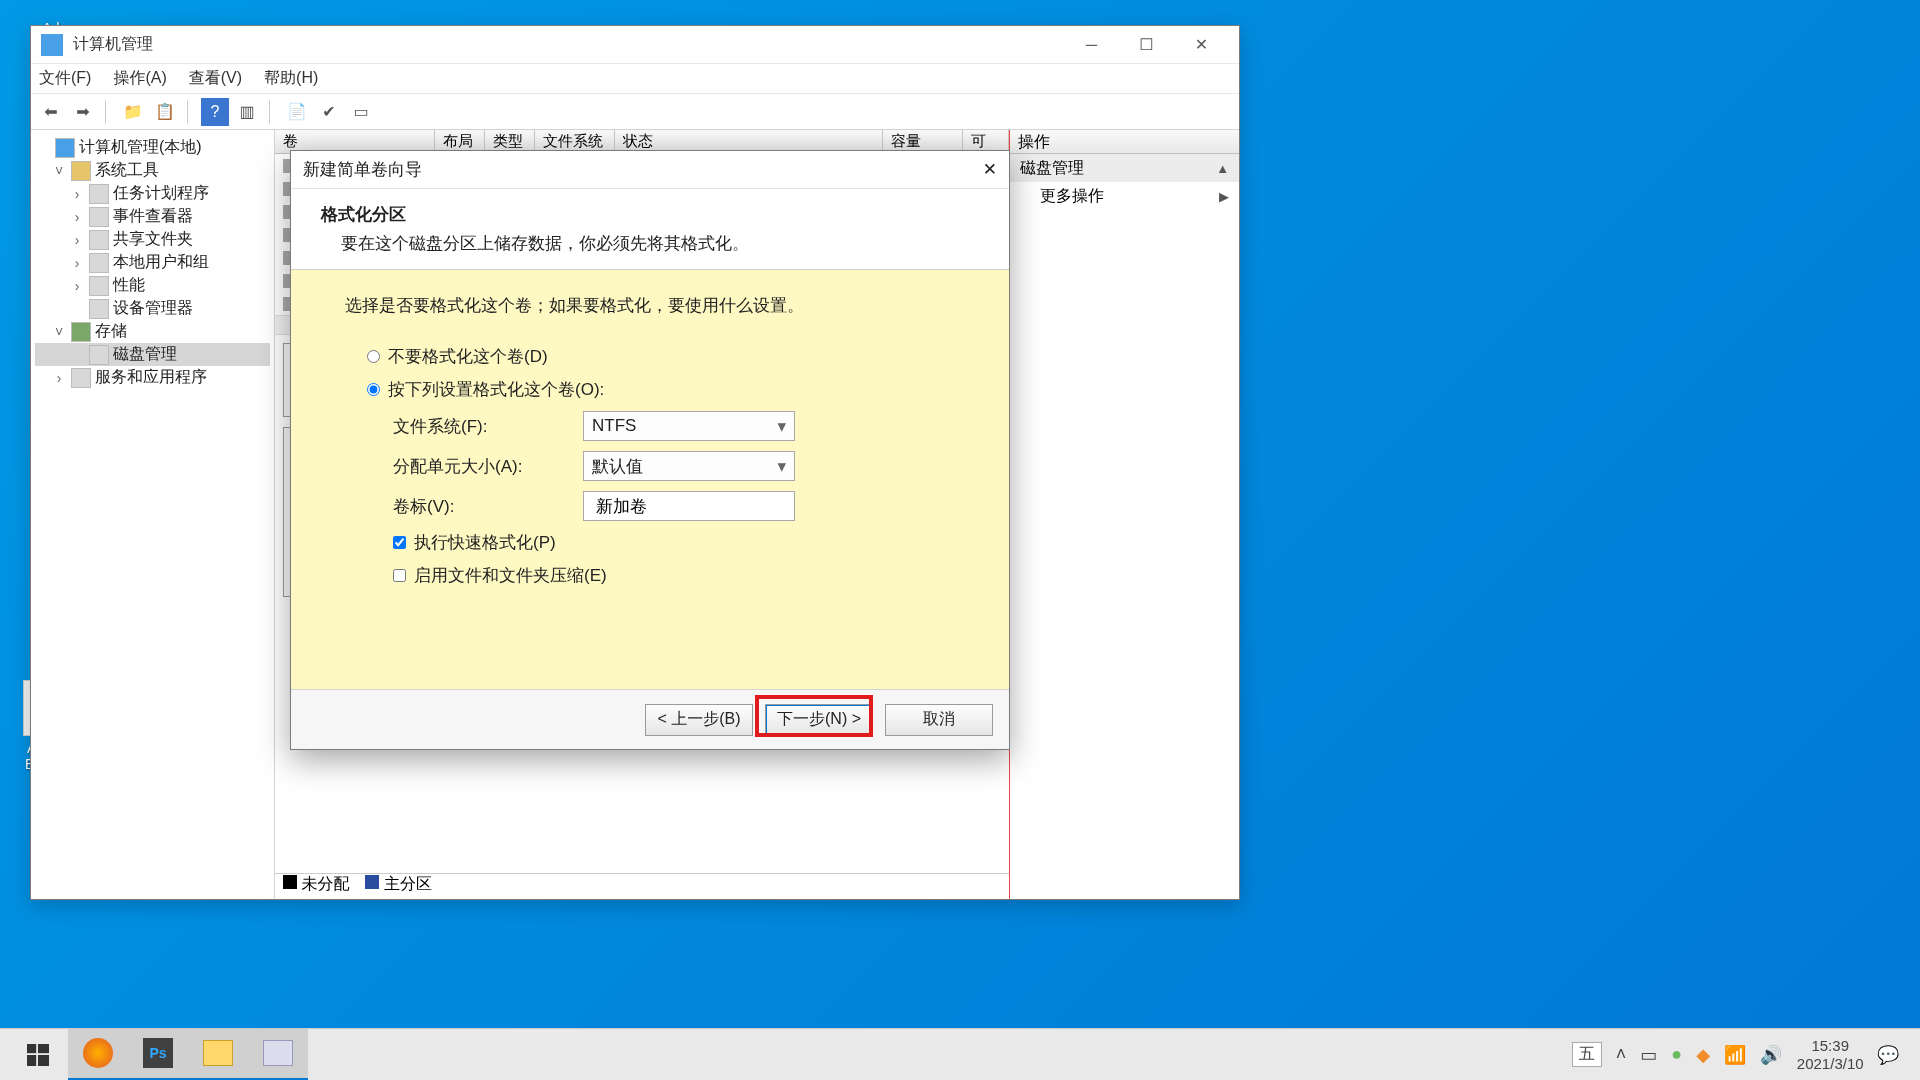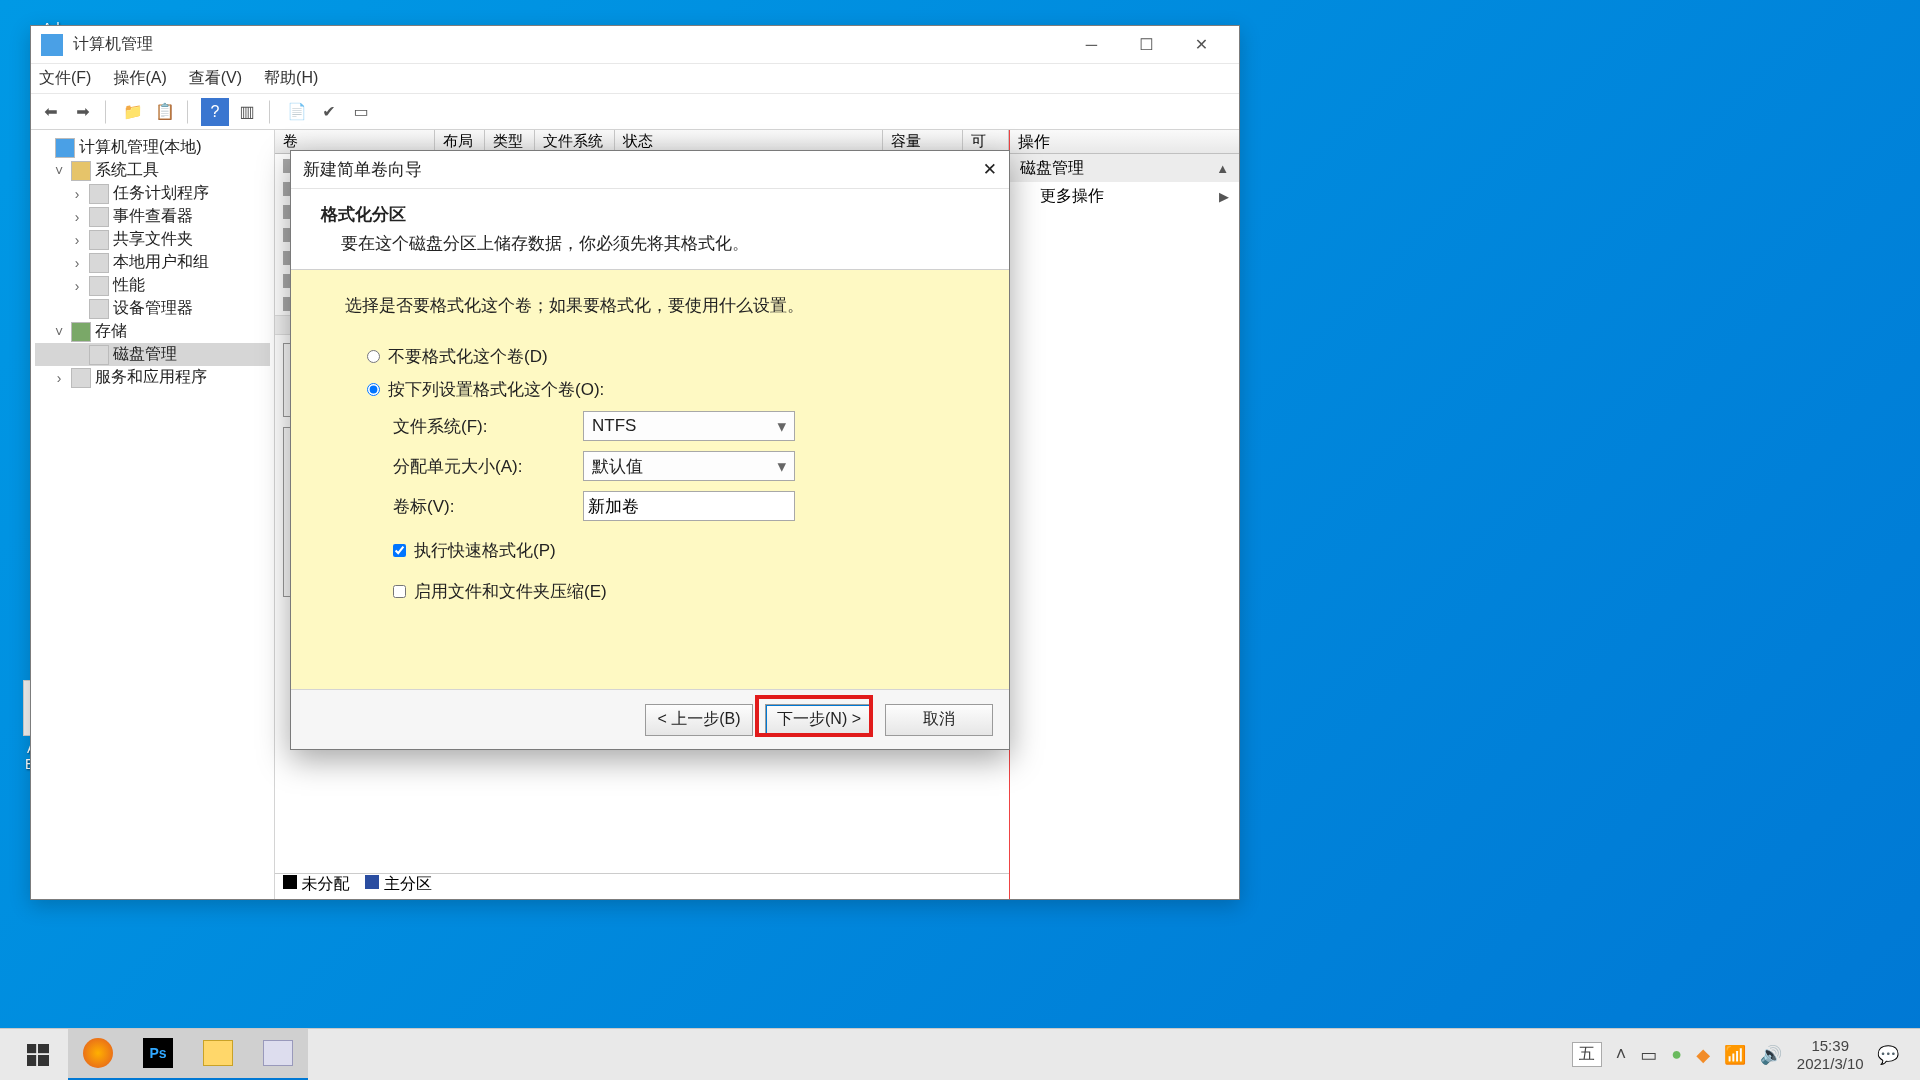--- a/index.html
+++ b/index.html
@@ -84,22 +84,22 @@
 .wiz-head{padding:14px 30px 14px 30px;background:#fff;border-bottom:1px solid #d0d0d0;}
 .wiz-head .h1{font-weight:bold;margin-bottom:6px;}
 .wiz-head .h2{margin-left:20px;}
 .wiz-body{padding:24px 54px;}
 .wiz-body .intro{margin-bottom:28px;}
 .radio-row{display:flex;align-items:center;gap:8px;margin:10px 0 10px 22px;}
 .form-row{display:flex;align-items:center;margin:10px 0 10px 48px;}
 .form-row label{width:190px;}
 .form-row .ctl{width:212px;height:30px;border:1px solid #a8a8a8;background:#fdfdfd;padding:3px 8px;display:flex;align-items:center;justify-content:space-between;}
 .form-row .ctl.dd::after{content:"▾";color:#666;}
-.form-row input[type=text]{width:212px;height:30px;border:1px solid #a8a8a8;padding:3px 4px;background:#fff;font-size:17px;}
-.chk-row{display:flex;align-items:center;gap:8px;margin:18px 0 8px 48px;}
+.form-row input[type=text]{width:212px;height:30px;border:1px solid #a8a8a8;padding:3px 12px;background:#fff;font-size:17px;}
+.chk-row{display:flex;align-items:center;gap:8px;margin:10px 0 8px 48px;}
 .wiz-foot{position:absolute;bottom:0;left:0;right:0;height:60px;border-top:1px solid #d4d4d4;display:flex;align-items:center;justify-content:flex-end;gap:12px;padding-right:16px;background:#f6f6f6;}
 .btn{width:108px;height:32px;border:1px solid #9a9a9a;background:linear-gradient(#fdfdfd,#e6e6e6);font-size:16px;display:flex;align-items:center;justify-content:center;}
 .btn.focus{box-shadow:0 0 0 1px #0078d4 inset;}
 .highlight{position:absolute;border:4px solid #e11b1b;bottom:12px;right:136px;width:118px;height:42px;pointer-events:none;}
 
 
 .taskbar{position:absolute;left:0;bottom:0;width:100%;height:52px;background:#e9e9e9;display:flex;align-items:center;padding:0 8px;border-top:1px solid #c8c8c8;}
 .taskbar .tbicon{width:60px;height:52px;display:flex;align-items:center;justify-content:center;font-size:22px;color:#333;}
 .taskbar .tbicon.active{background:#d0d0d0;border-bottom:3px solid #0078d4;}
 .taskbar .spacer{flex:1;}
@@ -350,21 +350,21 @@
         <rect x="0" y="0" width="10" height="10" fill="#333"></rect>
         <rect x="12" y="0" width="12" height="10" fill="#333"></rect>
         <rect x="0" y="12" width="10" height="12" fill="#333"></rect>
         <rect x="12" y="12" width="12" height="12" fill="#333"></rect>
       </svg>
   </div>
   <div class="tbicon active">
       <span style="width:30px;height:30px;border-radius:50%;background:radial-gradient(#ffb000,#e25822);display:block"></span>
     </div>
   <div class="tbicon active">
-      <span style="width:30px;height:30px;background:#000000;color:#31a8ff;display:flex;align-items:center;justify-content:center;font-weight:bold;font-size:14px;">Ps</span>
+      <span style="width:30px;height:30px;background:#404040;color:#31a8ff;display:flex;align-items:center;justify-content:center;font-weight:bold;font-size:14px;">Ps</span>
     </div>
   <div class="tbicon active">
       <span style="width:30px;height:26px;background:#ffd76a;border:1px solid #c9a227;display:block"></span>
     </div>
   <div class="tbicon active">
       <span style="width:30px;height:26px;background:#dde;border:1px solid #99b;display:block"></span>
     </div>
   <div class="spacer"></div>
   <div class="tray">
     <span class="ime">五</span>

